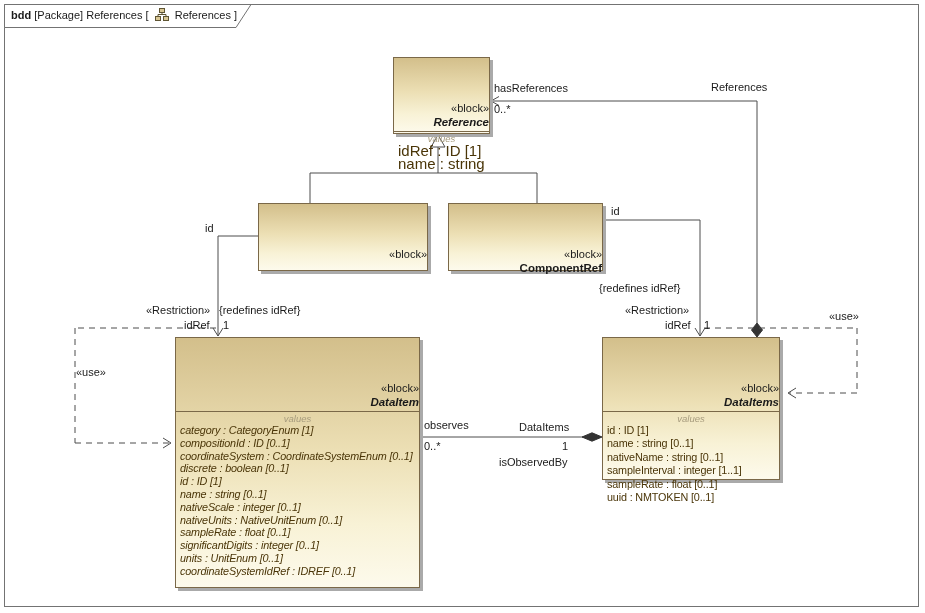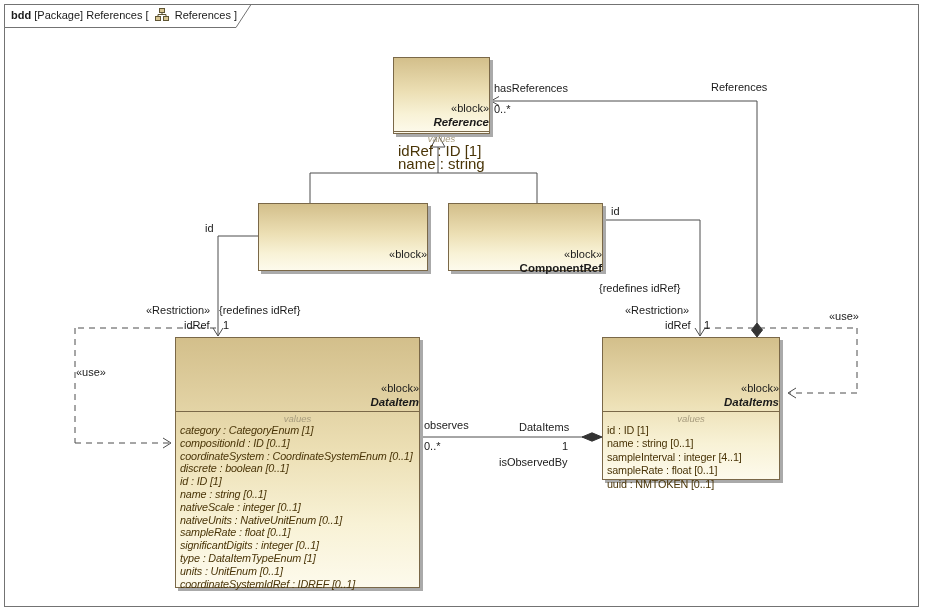--- a/index.html
+++ b/index.html
@@ -131,38 +131,38 @@
           <div>category : CategoryEnum [1]</div>
           <div>compositionId : ID [0..1]</div>
           <div>coordinateSystem : CoordinateSystemEnum [0..1]</div>
           <div>discrete : boolean [0..1]</div>
           <div>id : ID [1]</div>
           <div>name : string [0..1]</div>
           <div>nativeScale : integer [0..1]</div>
           <div>nativeUnits : NativeUnitEnum [0..1]</div>
           <div>sampleRate : float [0..1]</div>
           <div>significantDigits : integer [0..1]</div>
-          <div>type : DataItemTypeEnum [1]</div>
           <div>units : UnitEnum [0..1]</div>
           <div>coordinateSystemIdRef : IDREF [0..1]</div>
         </div>
     </div>
   </div>
 
   <div class="block" style="left:602px;top:337px;width:178px;height:143px;">
     <div class="hdr" style="height:33px;">
       <div class="stereo">«block»</div>
       <div class="bname it">DataItems</div>
     </div>
     <div class="vals">
       <div class="vals-label">values</div>
       <div class="attrs med">
           <div>id : ID [1]</div>
           <div>name : string [0..1]</div>
-          <div>sampleInterval : integer [4..1]</div>
+          <div>nativeName : string [0..1]</div>
+          <div>sampleInterval : integer [1..1]</div>
           <div>sampleRate : float [0..1]</div>
           <div>uuid : NMTOKEN [0..1]</div>
         </div>
     </div>
   </div>
 
   <div class="lbl" style="left:494px;top:82px;">hasReferences</div>
   <div class="lbl" style="left:494px;top:103px;">0..*</div>
   <div class="lbl" style="left:711px;top:81px;">References</div>
 

